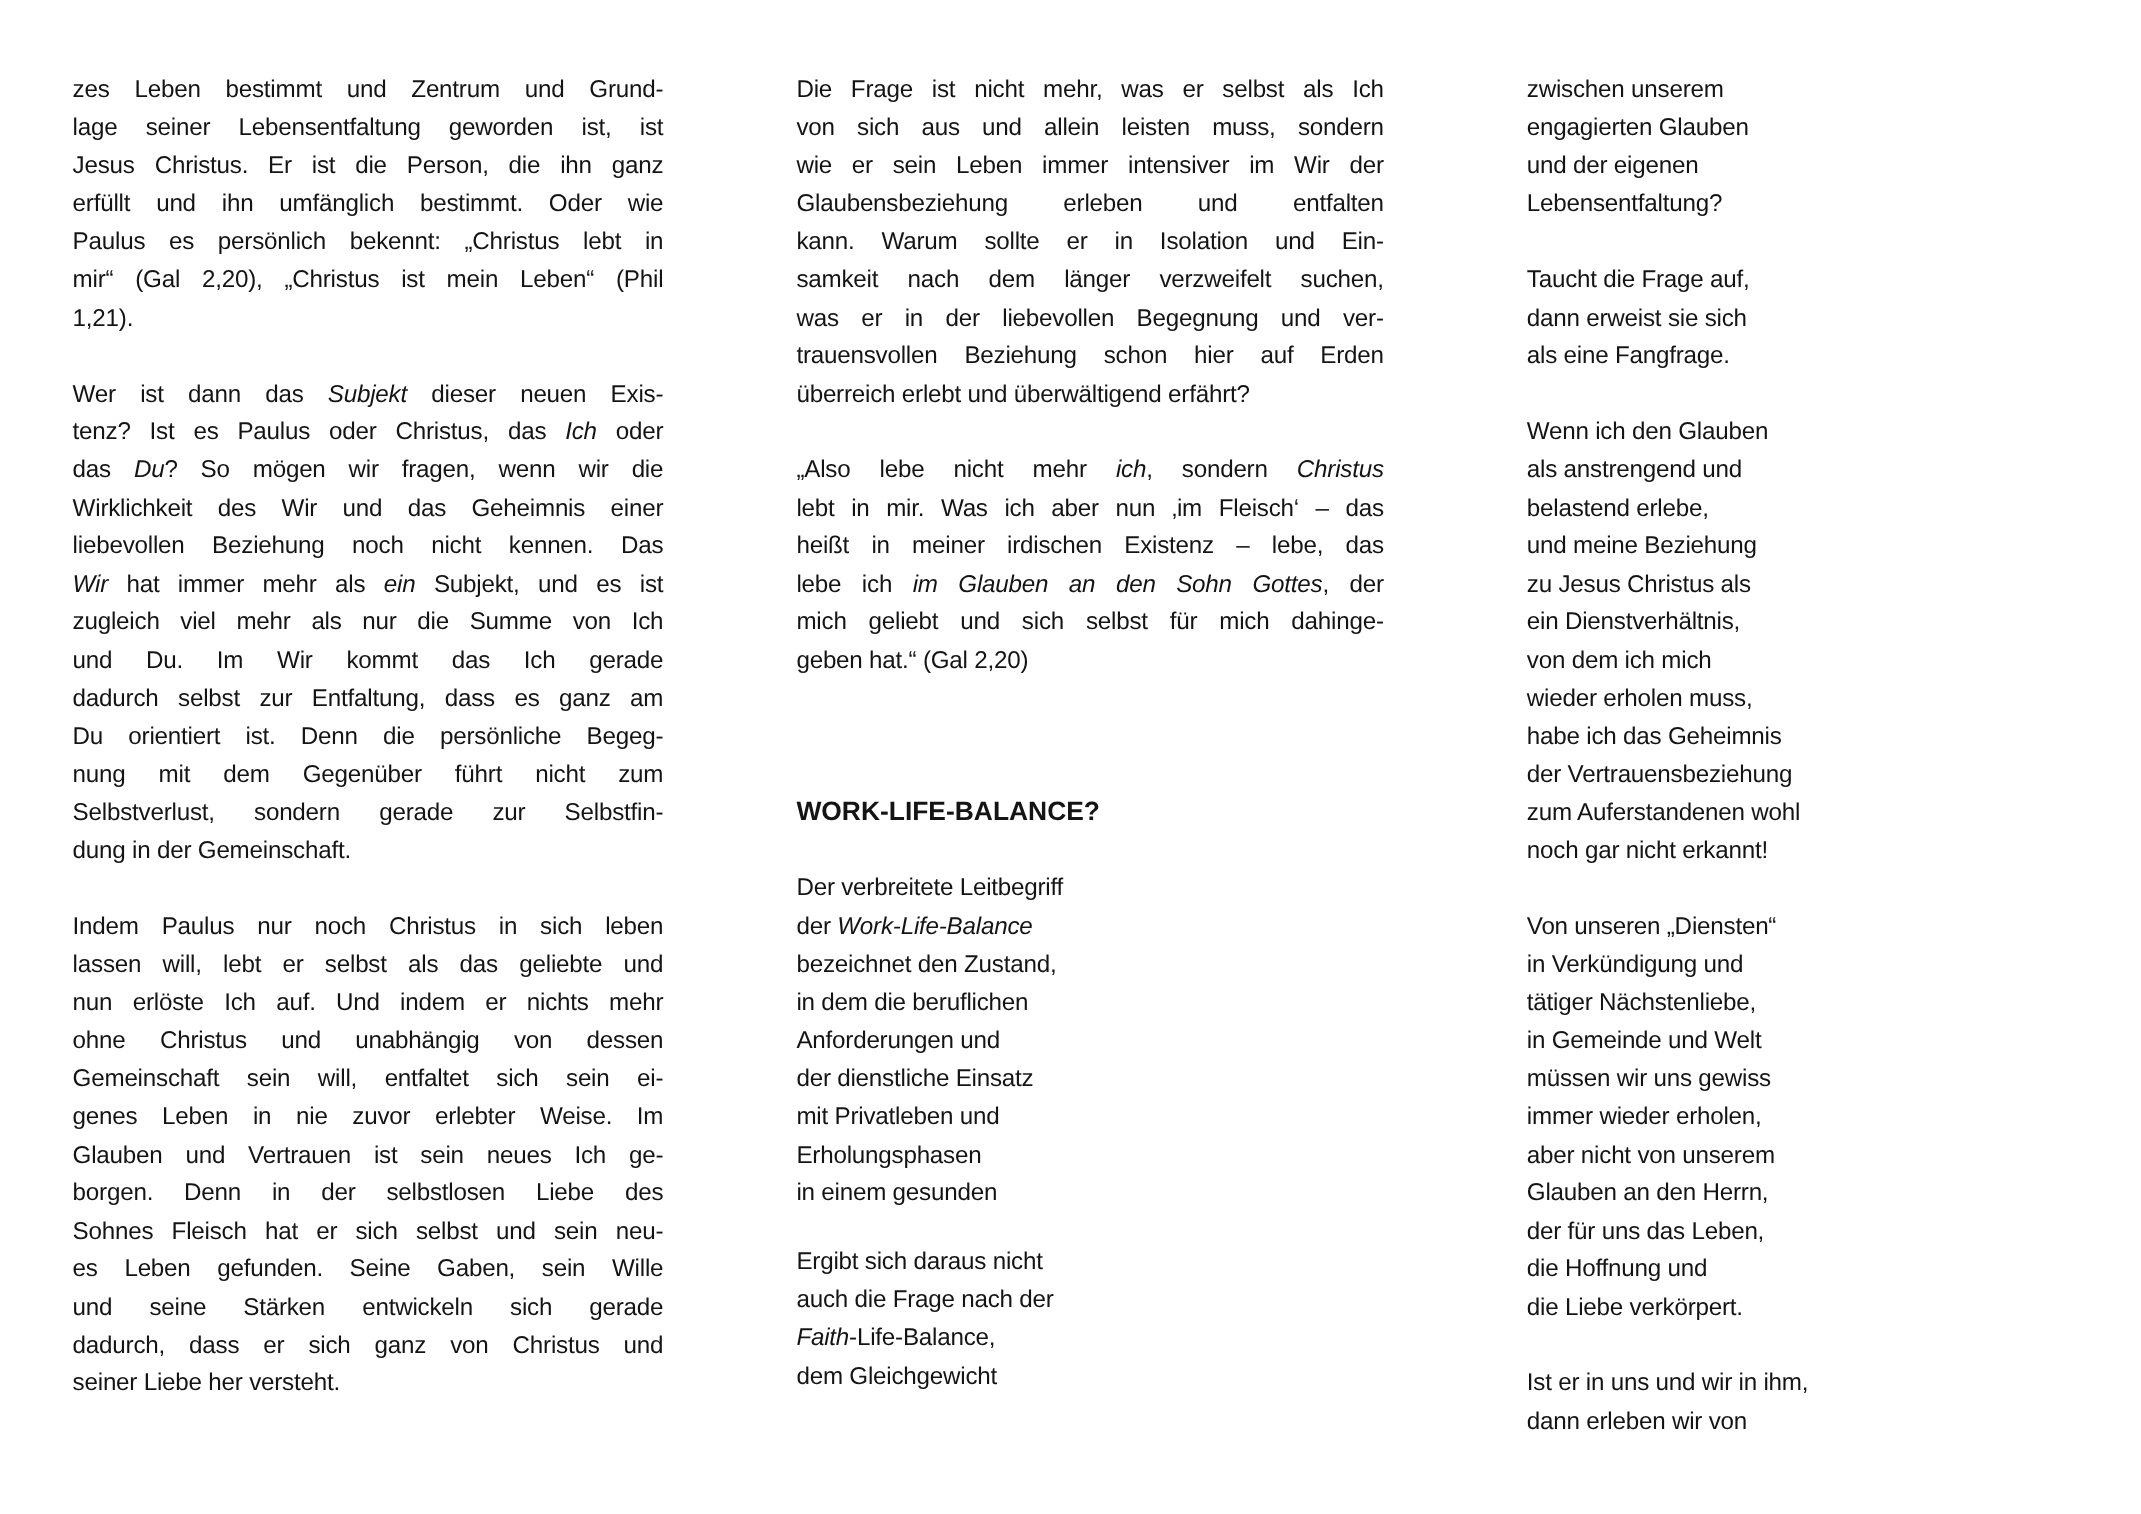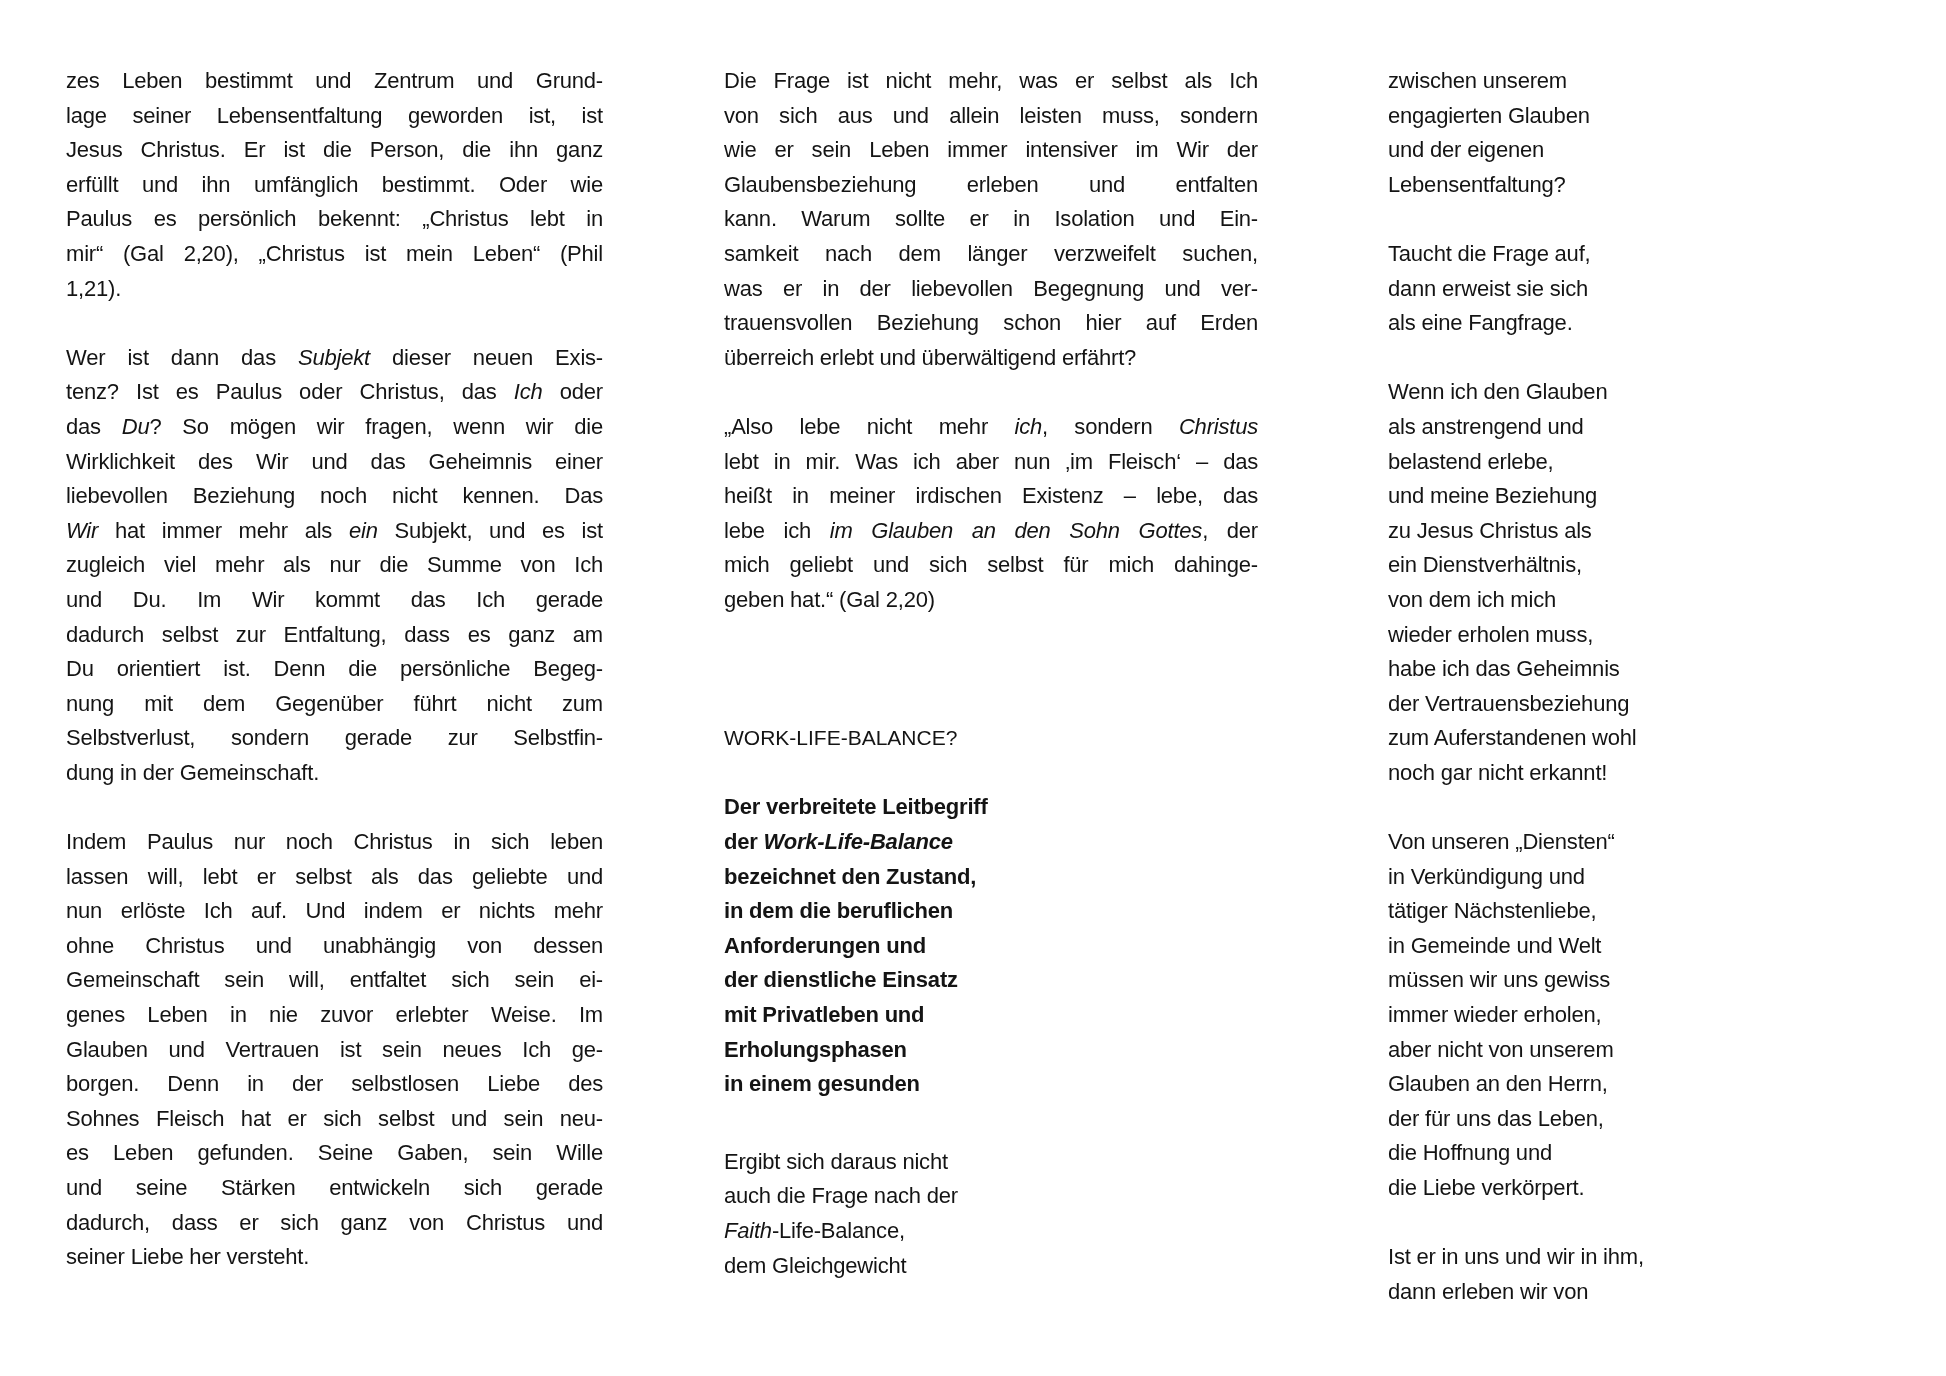--- a/index.html
+++ b/index.html
@@ -17,21 +17,21 @@
     line-height:34.6px;
     letter-spacing:-0.2px;
   }
   .col-1{left:66px;width:537px;}
   .col-2{left:724px;width:534px;}
   .col-3{left:1388px;width:560px;}
   .block{margin:0;}
   .line{min-height:34.6px;}
   .j{text-align:justify;text-align-last:justify;}
   .lastline{text-align:left;text-align-last:left;}
-  .hline{font-weight:normal;font-size:21px;letter-spacing:0;}
+  .hline{font-weight:bold;font-size:24px;letter-spacing:0;}
   .i{font-style:italic;}
 </style>
 </head>
 <body>
 
 <div class="page">
   <div class="col col-1">
       <div class="block" style="margin-bottom: 34.6px;">
         <div class="line j">zes Leben bestimmt und Zentrum und Grund-</div>
         <div class="line j">lage seiner Lebensentfaltung geworden ist, ist</div>
@@ -88,21 +88,21 @@
         <div class="line j"><span>„Also lebe nicht mehr </span><span class="i">ich</span><span>, sondern </span><span class="i">Christus</span></div>
         <div class="line j">lebt in mir. Was ich aber nun ‚im Fleisch‘ – das</div>
         <div class="line j">heißt in meiner irdischen Existenz – lebe, das</div>
         <div class="line j"><span>lebe ich </span><span class="i">im Glauben an den Sohn Gottes</span><span>, der</span></div>
         <div class="line j">mich geliebt und sich selbst für mich dahinge-</div>
         <div class="line lastline">geben hat.“ (Gal 2,20)</div>
       </div>
       <div class="block" style="margin-bottom: 34.6px;">
         <div class="line hline">WORK-LIFE-BALANCE?</div>
       </div>
-      <div class="block" style="margin-bottom: 43px; font-weight: bold;">
+      <div class="block" style="margin-bottom: 28px;">
         <div class="line">Der verbreitete Leitbegriff</div>
         <div class="line"><span>der </span><span class="i">Work-Life-Balance</span></div>
         <div class="line">bezeichnet den Zustand,</div>
         <div class="line">in dem die beruflichen</div>
         <div class="line">Anforderungen und</div>
         <div class="line">der dienstliche Einsatz</div>
         <div class="line">mit Privatleben und</div>
         <div class="line">Erholungsphasen</div>
         <div class="line">in einem gesunden</div>
       </div>

